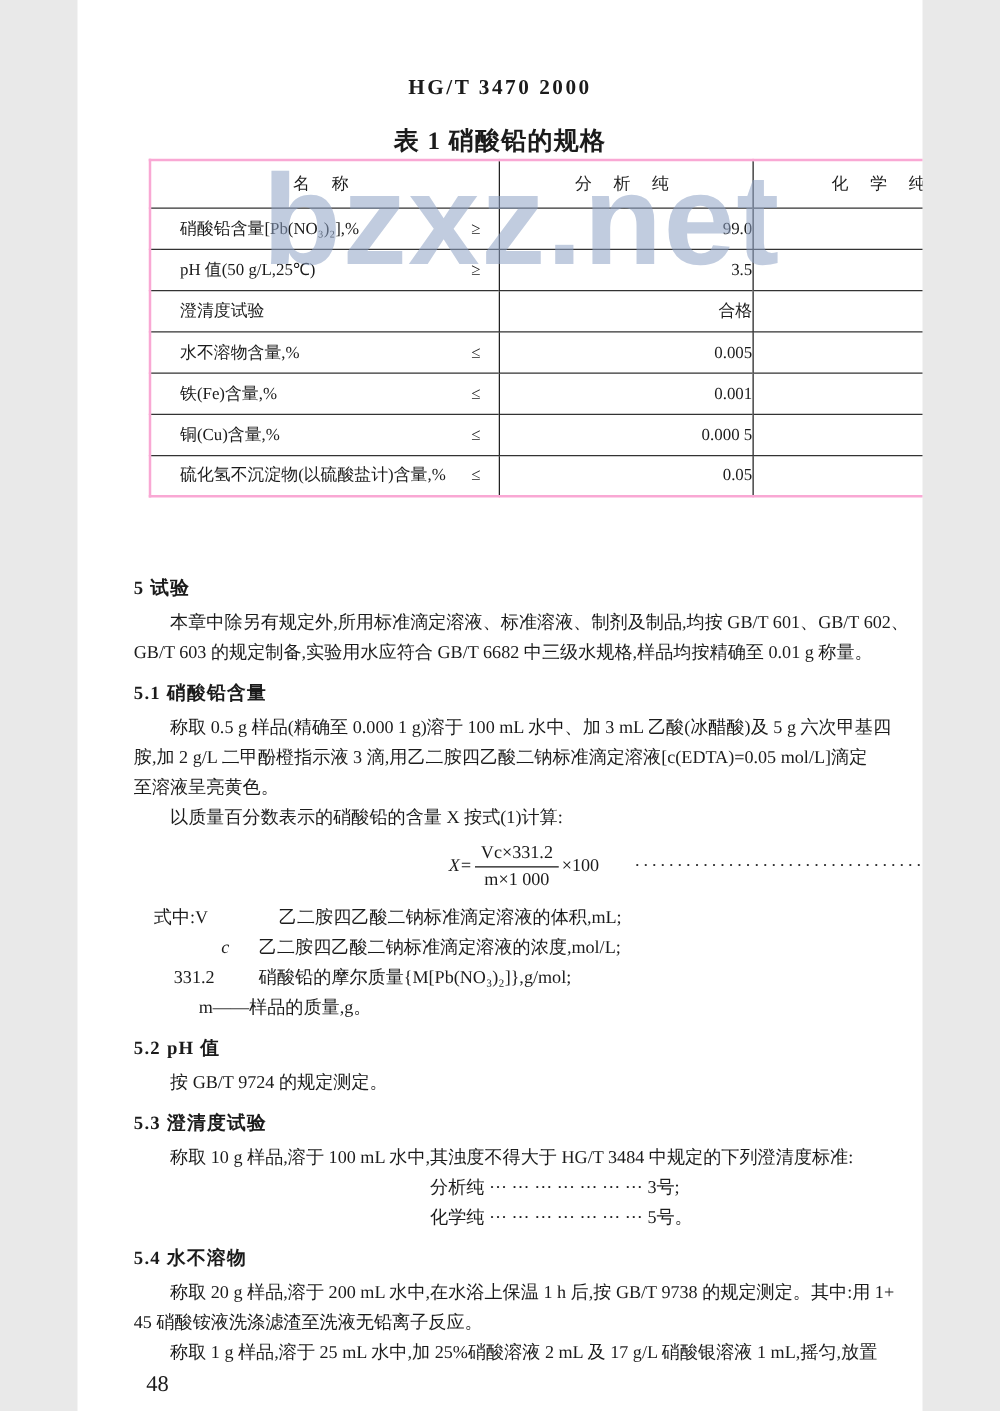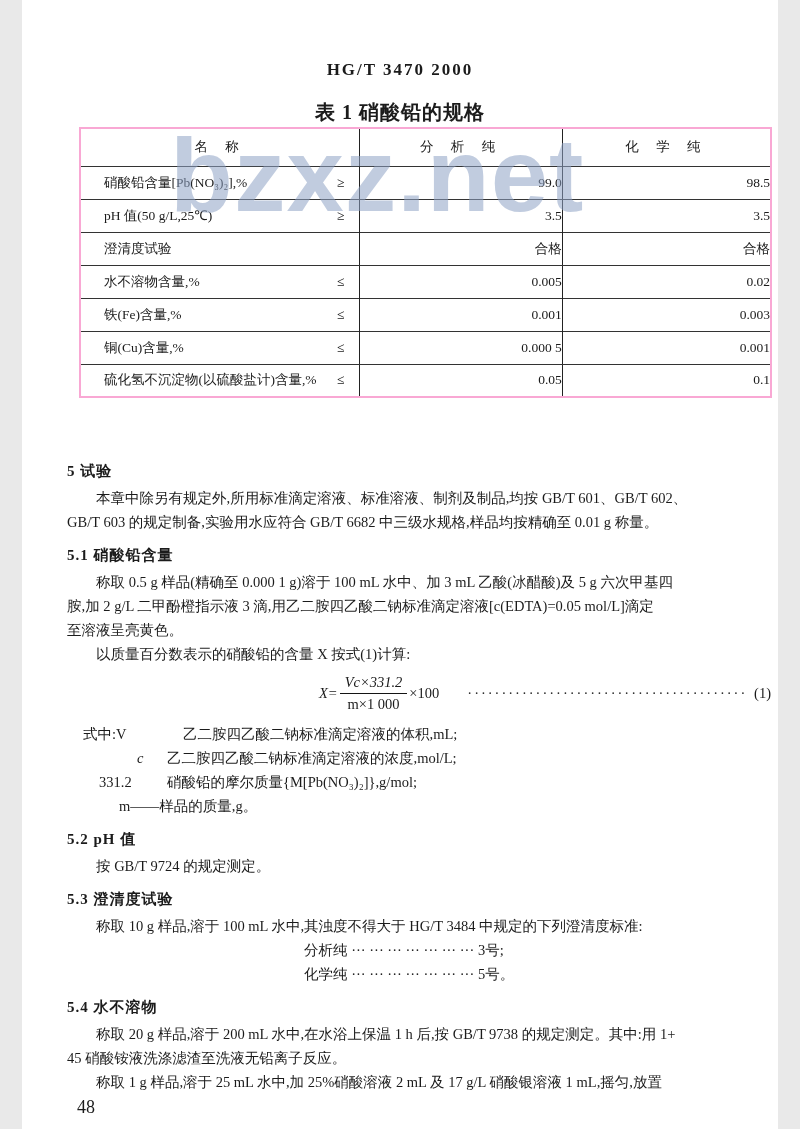--- a/index.html
+++ b/index.html
@@ -1,19 +1,19 @@
 <!DOCTYPE html>
 <html><head>
 <meta charset="utf-8">
 <style>
   * { margin:0; padding:0; box-sizing:border-box; }
   html,body { background:#e9e9e9; }
   .page {
     position:relative;
-    width:756px; height:1129px;
+    width:676px; height:1129px;
     background:#ffffff;
     font-family:"Liberation Serif", serif;
     color:#1b1b1b;
     overflow:hidden;
     margin:0 auto;
   }
   .doc-header {
     position:absolute; top:60px; left:0; width:100%;
     text-align:center; font-weight:bold; font-size:17px;
     letter-spacing:2px;
@@ -57,21 +57,21 @@
     position:absolute; top:450px; left:45px; width:712px;
     font-size:14.5px; line-height:24px;
   }
   .content .heading { font-weight:bold; font-size:15px; margin-top:9px; margin-bottom:3px; letter-spacing:1px; }
   .content .line { white-space:nowrap; }
   .indent { text-indent:2em; }
   .formula-line { display:flex; align-items:center; height:46px; margin:4px 0 6px 0; }
   .f-indent { width:252px; flex:none; }
   .f-lhs { font-style:italic; margin-right:2px; }
   .frac { display:inline-block; text-align:center; vertical-align:middle; line-height:1.25; flex:none; }
-  .frac .num { display:block; border-bottom:1.5px solid #141414; padding:0 5px 1px 5px;font-style:italic; }
+  .frac .num { display:block; border-bottom:1.5px solid #141414; padding:0 5px 1px 5px; }
   .frac .den { display:block; padding-top:1px; }
   .f-suffix { margin-left:2px; flex:none; }
   .f-dots { flex:1; overflow:hidden; white-space:nowrap; margin:0 8px 0 28px; letter-spacing:2px; color:#2a2a2a; }
   .f-num { flex:none; margin-right:8px; }
   .leg { display:flex; }
   .leg .lab1 { display:inline-block; width:100px; flex:none;margin-left:16px; }
   .leg .lab2 { display:inline-block; width:30px; margin-left:70px; flex:none; font-style:italic; }
   .leg3 { padding-left:32px; }
   .leg3 .lab3 { display:inline-block; width:68px; }
   .leg4 { padding-left:52px; }

